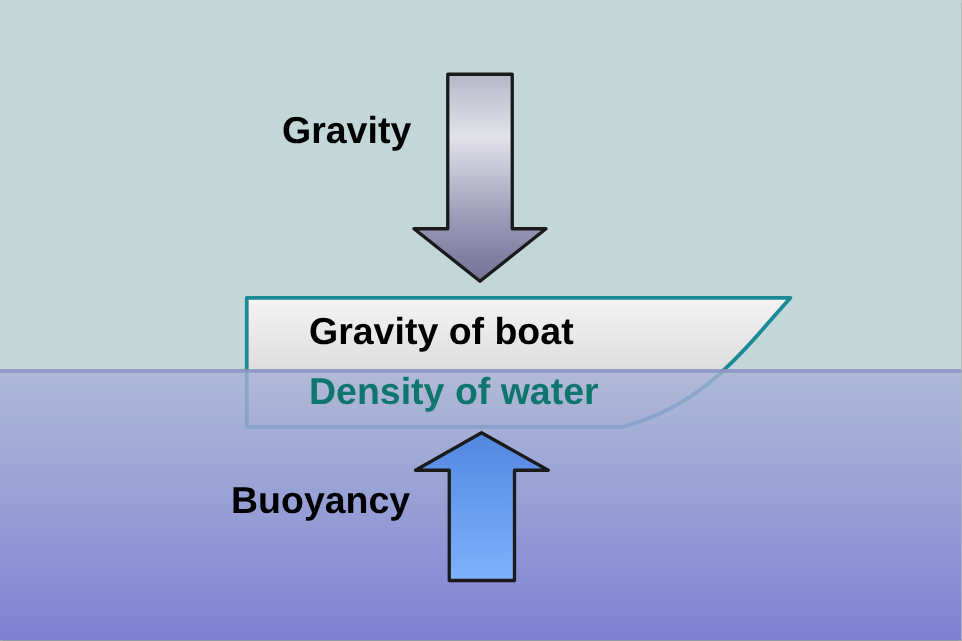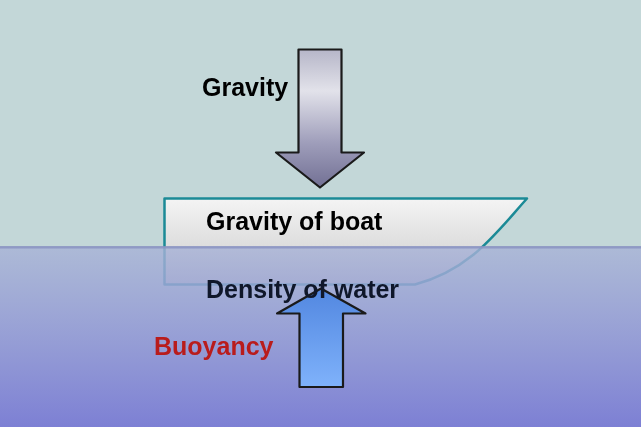--- a/index.html
+++ b/index.html
@@ -16,24 +16,24 @@
   }
   .layer{position:absolute;left:0;top:0;}
   .label{
     position:absolute;
     font-weight:700;
     font-size:25px;
     line-height:25px;
     white-space:nowrap;
     letter-spacing:0px;
   }
-  .label-gravity{left:202px;top:75px;color:#000000;}
+  .label-gravity{left:188px;top:75px;color:#000000;}
   .label-density-boat{left:206px;top:209px;color:#000000;}
-  .label-density-water{left:206px;top:249px;color:#0f172a;margin-top:28px;}
-  .label-buoyancy{left:154px;top:334px;color:#b91c1c;}
+  .label-density-water{left:206px;top:249px;color:#0f766e;}
+  .label-buoyancy{left:154px;top:322px;color:#000000;}
 </style>
 </head>
 <body>
 
 <div class="canvas">
 
   <svg class="layer" width="641" height="427" viewBox="0 0 641 427">
     <defs>
       <linearGradient id="gradBoat" x1="0" y1="0" x2="0" y2="1">
         <stop offset="0" stop-color="#f4f4f4"></stop>

